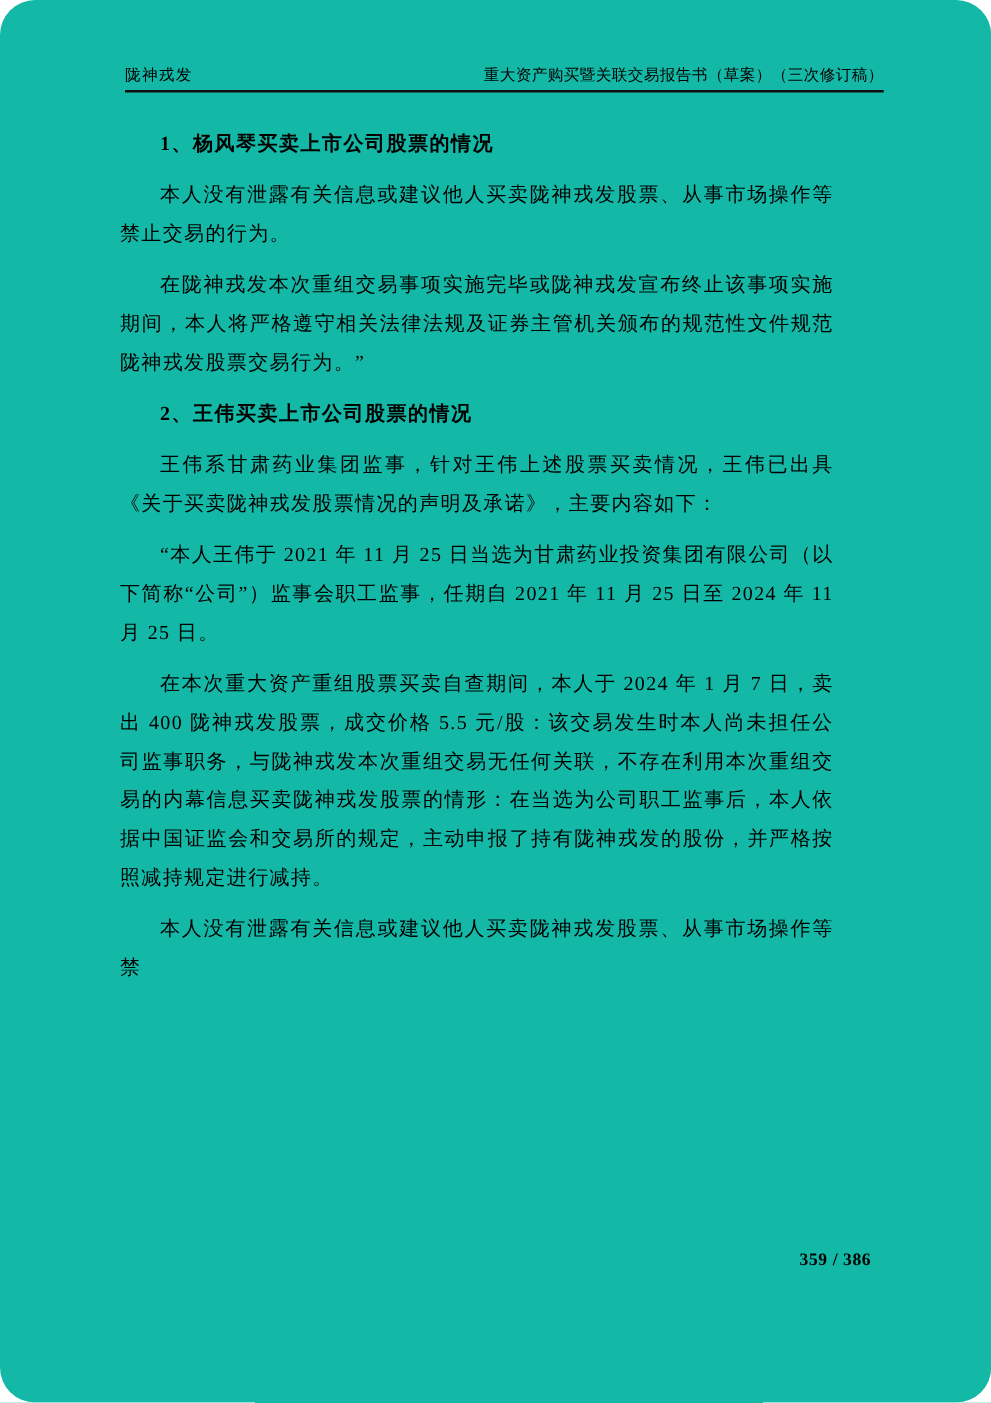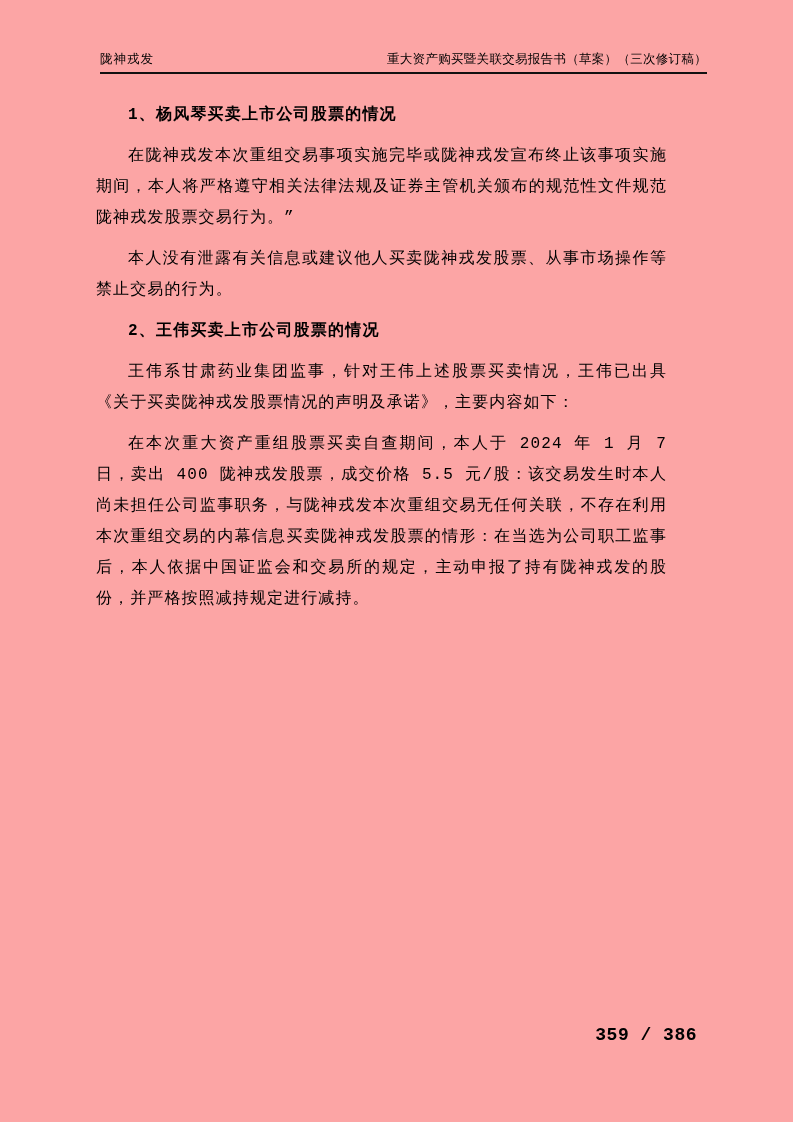--- a/index.html
+++ b/index.html
@@ -1,24 +1,25 @@
 <!DOCTYPE html>
 <html><head>
 <meta charset="utf-8">
 <style>
   * { box-sizing: border-box; }
   html, body { margin: 0; padding: 0; background: #ffffff; }
   .page {
     position: relative;
     width: 793px;
     height: 1122px;
-    background: #fca5a5;
+    background: #14b8a6;
     overflow: hidden;
-    font-family: Liberation Mono, monospace;
+    font-family: Liberation Serif, serif;
     color: #000000;
+    border-radius: 28px;
   }
   .header {
     position: absolute;
     left: 100px;
     top: 52px;
     width: 607px;
     display: flex;
     justify-content: space-between;
     align-items: flex-end;
     font-size: 12.5px;
@@ -47,43 +48,45 @@
   .content p.h {
     font-weight: bold;
     letter-spacing: 1.2px;
   }
   .content p.continued {
     text-align-last: justify;
     margin-bottom: 0;
   }
   .footer {
     position: absolute;
-    top: 1025px;
+    top: 1001px;
     right: 96px;
-    font-size: 18px;
+    font-size: 14px;
     font-weight: bold;
     letter-spacing: 0.5px;
   }
 </style>
 </head>
 <body>
 
 <div class="page">
 
   <div class="header">
     <span class="hleft">陇神戎发</span>
     <span class="hright">重大资产购买暨关联交易报告书（草案）（三次修订稿）</span>
   </div>
 
   <div class="content">
     <p class="h">1、杨风琴买卖上市公司股票的情况</p>
+    <p>本人没有泄露有关信息或建议他人买卖陇神戎发股票、从事市场操作等禁止交易的行为。</p>
     <p>在陇神戎发本次重组交易事项实施完毕或陇神戎发宣布终止该事项实施期间，本人将严格遵守相关法律法规及证券主管机关颁布的规范性文件规范陇神戎发股票交易行为。”</p>
-    <p>本人没有泄露有关信息或建议他人买卖陇神戎发股票、从事市场操作等禁止交易的行为。</p>
     <p class="h">2、王伟买卖上市公司股票的情况</p>
     <p>王伟系甘肃药业集团监事，针对王伟上述股票买卖情况，王伟已出具《关于买卖陇神戎发股票情况的声明及承诺》，主要内容如下：</p>
+    <p>“本人王伟于 2021 年 11 月 25 日当选为甘肃药业投资集团有限公司（以下简称“公司”）监事会职工监事，任期自 2021 年 11 月 25 日至 2024 年 11 月 25 日。</p>
     <p>在本次重大资产重组股票买卖自查期间，本人于 2024 年 1 月 7 日，卖出 400 陇神戎发股票，成交价格 5.5 元/股：该交易发生时本人尚未担任公司监事职务，与陇神戎发本次重组交易无任何关联，不存在利用本次重组交易的内幕信息买卖陇神戎发股票的情形：在当选为公司职工监事后，本人依据中国证监会和交易所的规定，主动申报了持有陇神戎发的股份，并严格按照减持规定进行减持。</p>
+    <p class="continued">本人没有泄露有关信息或建议他人买卖陇神戎发股票、从事市场操作等禁</p>
   </div>
 
   <div class="footer">
     <span>359 / 386</span>
   </div>
 
 </div>
 
 </body></html>

